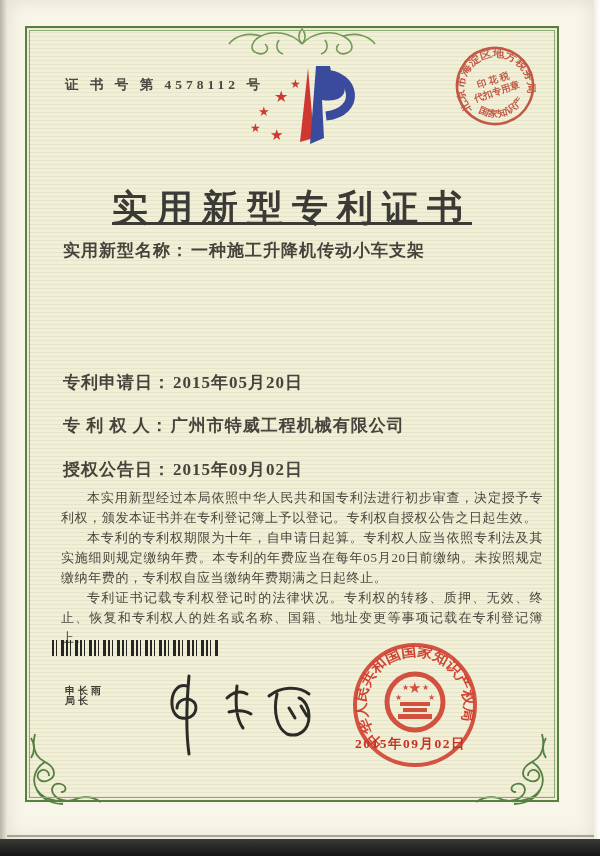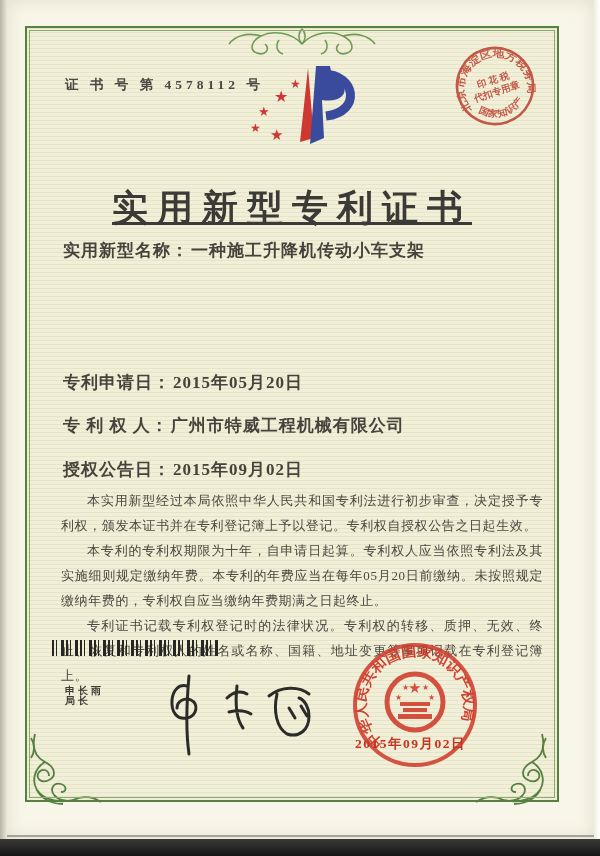--- a/index.html
+++ b/index.html
@@ -13,21 +13,21 @@
   .paper-bottom-line{position:absolute;left:0;right:0;bottom:2px;height:2px;background:#6b675c;opacity:.55;}
   
   .frame{position:absolute;left:18px;top:26px;width:522px;height:772px;border:2px solid #597f42;background:#f2efd8;
     background-image:repeating-linear-gradient(to bottom,rgba(150,165,105,.14) 0 1px,rgba(0,0,0,0) 1px 4px);padding-left:8px;}
   .frame::after{content:"";position:absolute;inset:2px;border:1px solid #8aab6e;pointer-events:none;}
   .abs{position:absolute;}
   .cert-number{left:38px;top:48px;font-size:13.5px;color:#4a4840;letter-spacing:4px;font-weight:600;}
   .title{left:0;right:0;top:156px;text-align:center;font-size:36px;font-weight:700;color:#3b3a36;letter-spacing:9px;text-decoration:underline;}
   .field-row{left:36px;width:470px;font-size:17px;color:#45433b;font-weight:600;letter-spacing:1px;white-space:nowrap;}
   .field-row .val{margin-left:2px;}
-  .body-text{left:34px;width:482px;font-size:13px;color:#4a483f;line-height:25px;letter-spacing:.6px;text-align:justify;}
+  .body-text{left:34px;width:482px;font-size:13px;color:#4a483f;line-height:20px;letter-spacing:.6px;text-align:justify;}
   .body-text p{margin:0;text-indent:2em;}
   .barcode{left:25px;top:612px;width:166px;height:16px;
     background:repeating-linear-gradient(90deg,#262624 0 2px,transparent 2px 4px,#262624 4px 5px,transparent 5px 9px,#262624 9px 12px,transparent 12px 14px);}
   .signer{left:38px;font-size:10px;color:#3e3c35;letter-spacing:3px;font-weight:600;}
   .footer{left:0;right:0;top:752px;text-align:center;font-size:11px;color:#5a584e;letter-spacing:2px;}
   .seal-date{left:328px;top:707px;font-size:13.5px;color:#c53322;letter-spacing:1.5px;font-weight:600;white-space:nowrap;}
   .stamp-wrap{left:426px;top:16px;width:84px;height:84px;transform:rotate(-18deg);opacity:.92;}
   .seal-wrap{left:323px;top:612px;width:130px;height:130px;opacity:.95;}
   .logo-wrap{left:213px;top:32px;width:140px;height:95px;}
   .orn-top{left:180px;top:-8px;width:190px;height:40px;}

